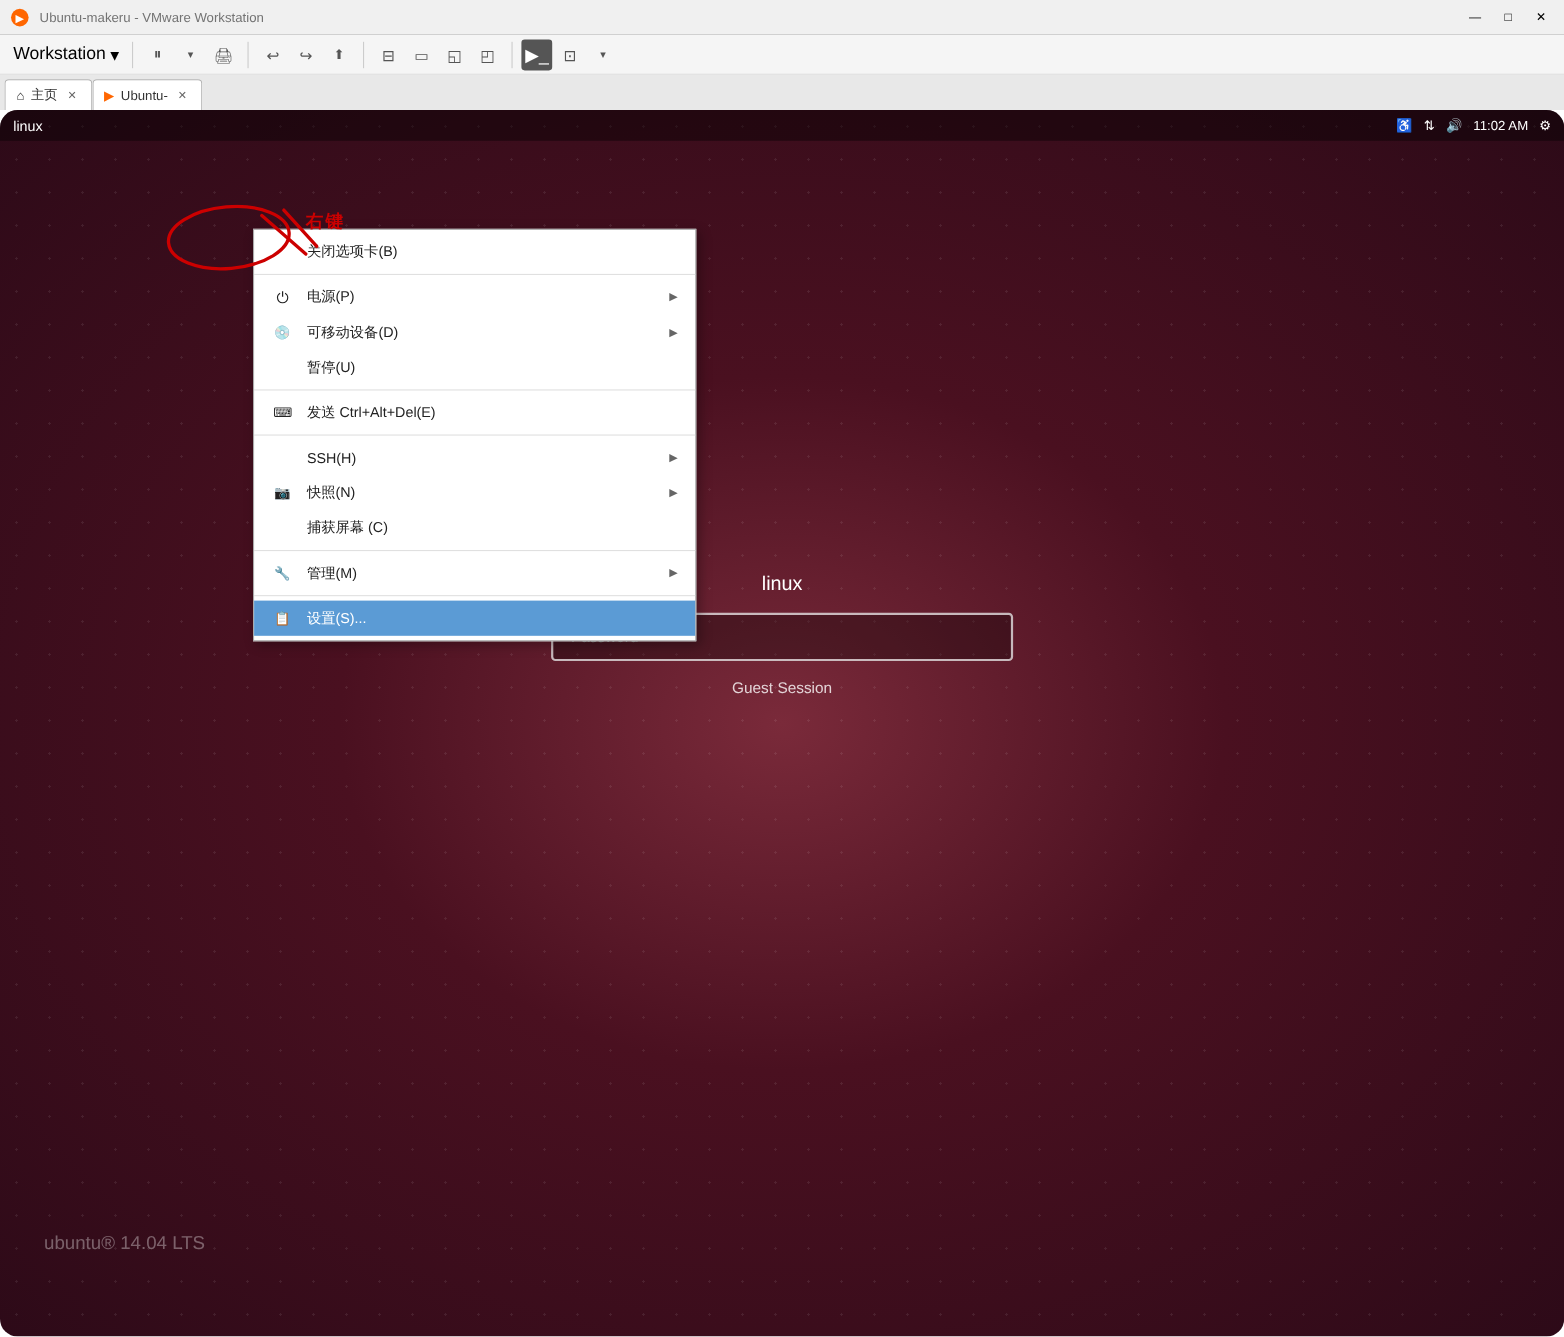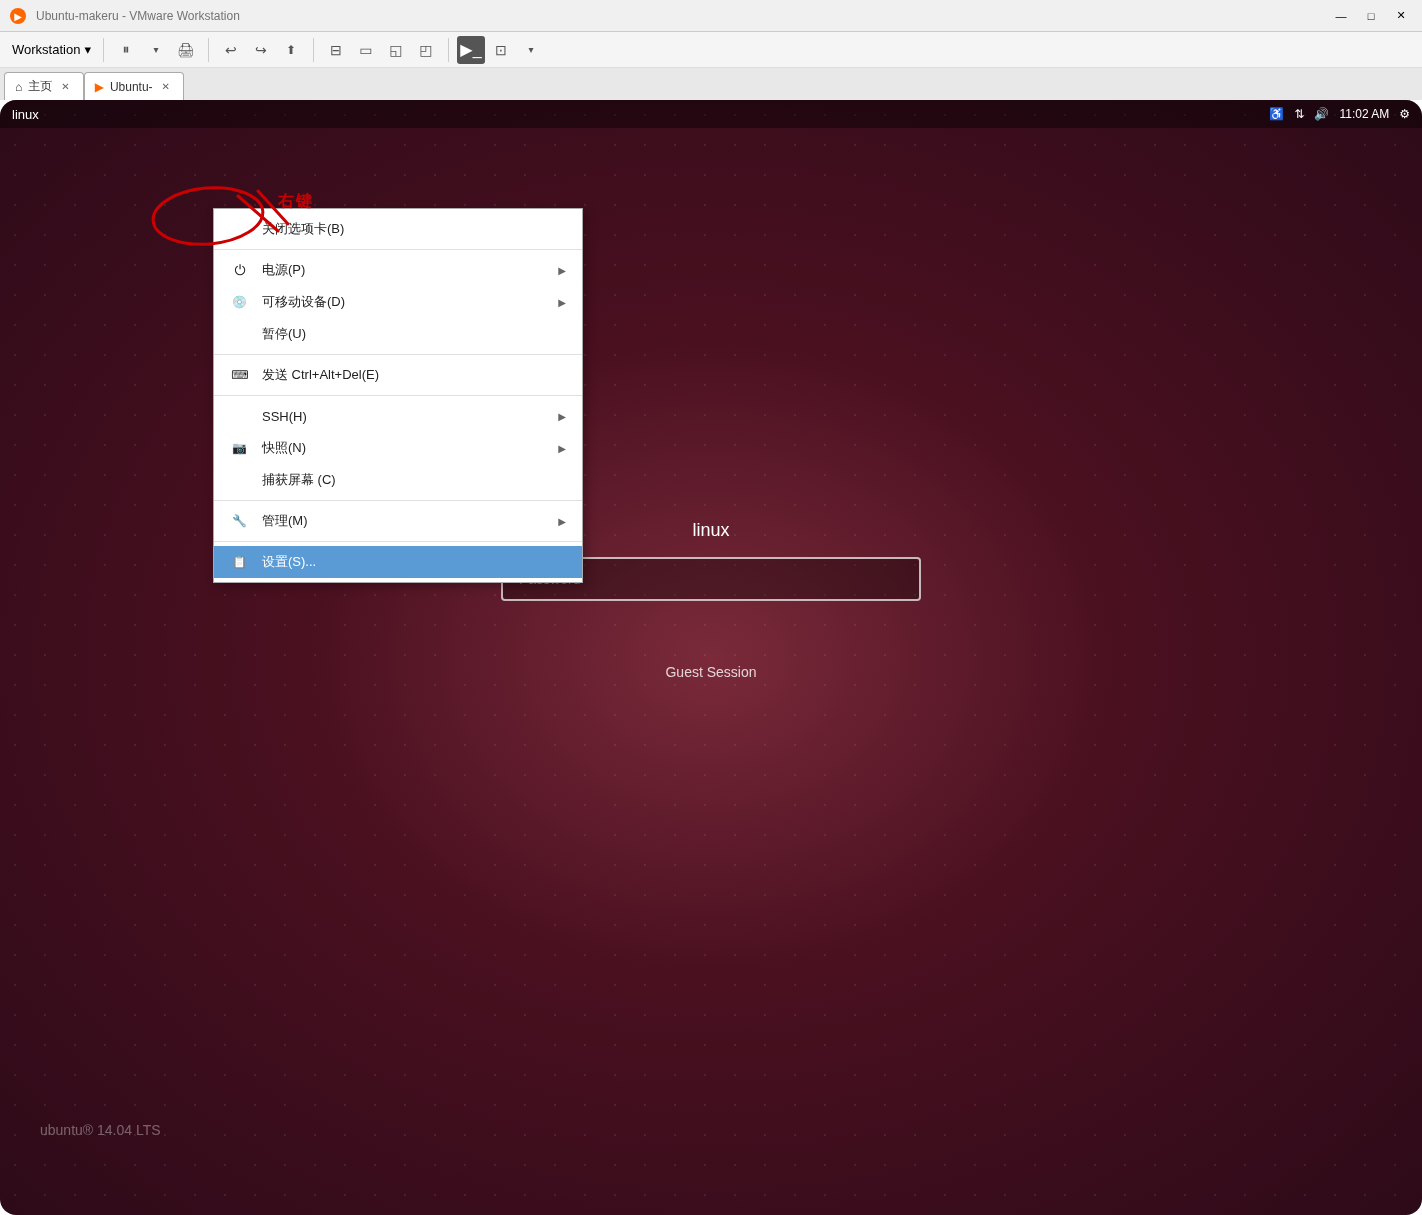--- a/index.html
+++ b/index.html
@@ -56,22 +56,23 @@
       background: #f5f5f5;
       display: flex;
       align-items: center;
       padding: 0 4px;
       border-bottom: 1px solid #ddd;
       position: relative;
       z-index: 100;
     }
     .menu-btn {
       display: flex;
+      align-items: center;
       padding: 4px 8px;
-      font-size: 13px;
+      font-size: 16px;
       cursor: pointer;
       border-radius: 3px;
       gap: 4px;
     }
     .menu-separator { width: 1px; height: 24px; background: #ccc; margin: 0 4px; }
     .toolbar-btn {
       width: 28px;
       height: 28px;
       display: flex;
       align-items: center;
@@ -183,43 +184,42 @@
       background: rgba(0,0,0,0.3);
       color: rgba(255,255,255,0.5);
       font-size: 14px;
       padding: 0 16px;
       outline: none;
     }
     #login-widget .guest-session {
       color: rgba(255,255,255,0.8);
       font-size: 14px;
       cursor: pointer;
-      margin-top: 47px;
     }
 
     
     #ubuntu-brand {
       position: absolute;
       bottom: 60px;
       left: 40px;
       color: rgba(255,255,255,0.35);
       font-size: 32px;
       font-weight: 300;
     }
     #ubuntu-brand span {
-      font-size: 14px;
+      font-size: 17px;
       vertical-align: super;
     }
 
     
     #context-menu {
       position: absolute;
       top: 108px;
-      left: 213px;
-      width: 370px;
+      left: 230px;
+      width: 403px;
       background: white;
       border: 1px solid #aaa;
       box-shadow: 3px 3px 10px rgba(0,0,0,0.3);
       z-index: 200;
       font-size: 13px;
       padding: 4px 0;
     }
     .ctx-item {
       display: flex;
       align-items: center;

